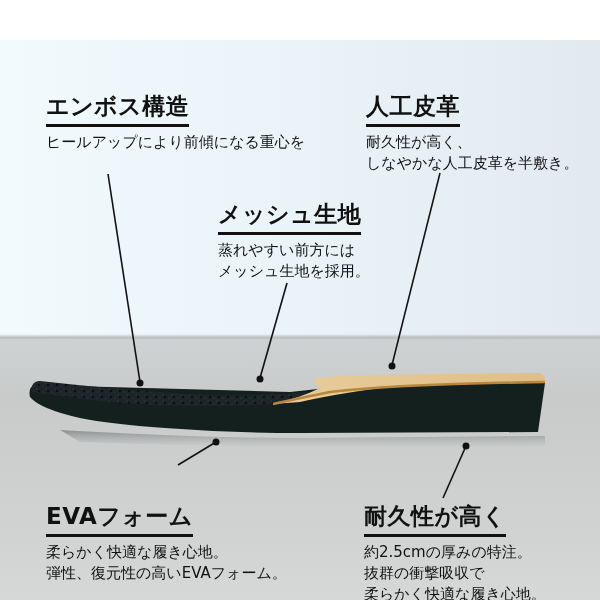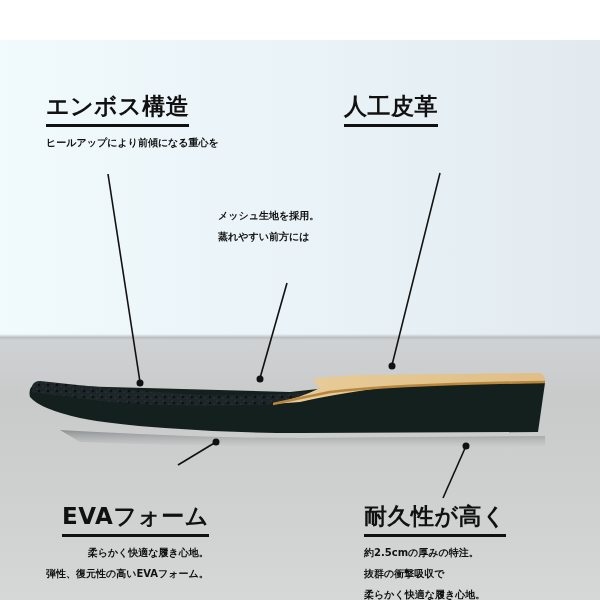--- a/index.html
+++ b/index.html
@@ -8,21 +8,21 @@
     background: linear-gradient(180deg, #eef6f9 0%, #e6eef2 40%, #dde4e7 52%, #d4d8da 53%, #cfd2d3 70%, #d6d8d8 100%); margin-top: 40px; }
   .wall { position: absolute; left: 0; top: 0; width: 600px; height: 297px;
     background: linear-gradient(90deg, #f1fbfd 0%, #e9f3f8 50%, #e2eaef 100%); }
   .floor { position: absolute; left: 0; top: 297px; width: 600px; height: 303px;
     background: linear-gradient(180deg, #cfd2d3 0%, #c9cbcb 20%, #d0d2d2 60%, #d9dbdb 100%); }
   .floor-line { position: absolute; left: 0; top: 294px; width: 600px; height: 6px;
     background: linear-gradient(180deg, rgba(180,185,188,0) 0%, rgba(175,178,180,0.7) 50%, rgba(190,192,194,0) 100%); }
   .block { position: absolute; color: #111; }
   .title { font-weight: bold; font-size: 23px; letter-spacing: 0.5px; line-height: 28px;
     padding-bottom: 4px; border-bottom: 3px solid #111; display: inline-block; white-space: nowrap; }
-  .desc { margin-top: 5px; font-size: 10px; font-weight: bold; line-height: 21px; white-space: nowrap; }
+  .desc { margin-top: 5px; font-size: 15px; font-weight: normal; line-height: 21px; white-space: nowrap; }
   svg.scene { position: absolute; left: 0; top: 0; }
 </style>
 </head>
 <body>
 
 <div class="stage">
   <div class="wall"></div>
   <div class="floor"></div>
   <div class="floor-line"></div>
 
@@ -75,32 +75,37 @@
     </g>
   </svg>
 
   <div class="block" style="left:46px; top:52px;">
     <div class="title">エンボス構造</div>
     <div class="desc">
       <div>ヒールアップにより前傾になる重心を</div>
     </div>
   </div>
 
-  <div class="block" style="left:344px; top:52px;">
+  <div class="block" style="left:366px; top:52px;">
     <div class="title">人工皮革</div>
+    <div class="desc">
+      <div>耐久性が高く、</div>
+      <div>しなやかな人工皮革を半敷き。</div>
+    </div>
   </div>
 
   <div class="block" style="left:218px; top:160px;">
+    <div class="title">メッシュ生地</div>
     <div class="desc">
+      <div>蒸れやすい前方には</div>
       <div>メッシュ生地を採用。</div>
-      <div>蒸れやすい前方には</div>
     </div>
   </div>
 
-  <div class="block" style="left:46px; top:462px;text-align:right;">
+  <div class="block" style="left:46px; top:462px;">
     <div class="title">EVAフォーム</div>
     <div class="desc">
       <div>柔らかく快適な履き心地。</div>
       <div>弾性、復元性の高いEVAフォーム。</div>
     </div>
   </div>
 
   <div class="block" style="left:364px; top:462px;">
     <div class="title">耐久性が高く</div>
     <div class="desc">

